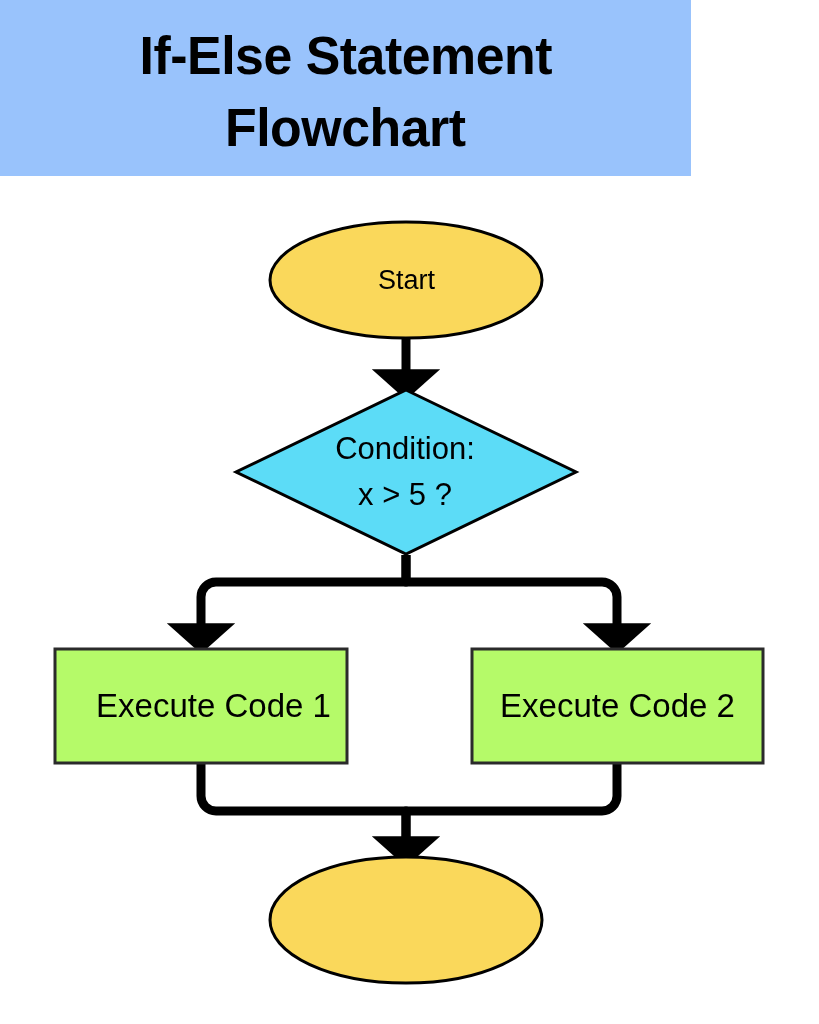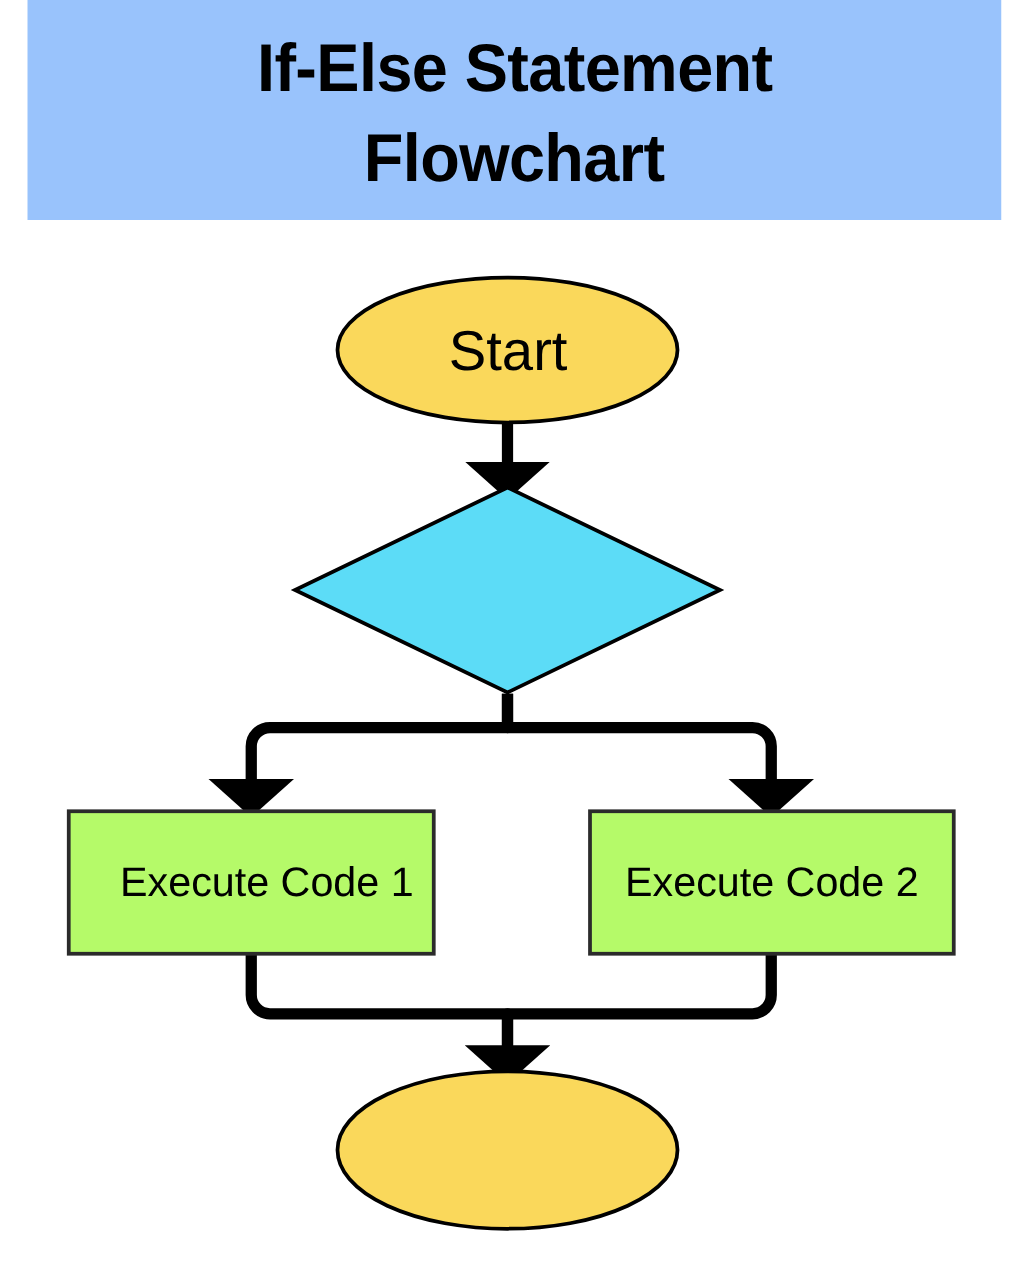--- a/index.html
+++ b/index.html
@@ -20,30 +20,29 @@
     width: 819px;
     height: 1024px;
     background: #ffffff;
   }
 
   
   #title-banner {
     position: absolute;
     left: 0;
     top: 0;
-    width: 779px;
+    width: 691px;
     height: 176px;
     background: #99c3fc;
     display: flex;
     flex-direction: column;
     align-items: center;
     justify-content: center;
     box-sizing: border-box;
     padding-top: 5px;
-    margin-left: 22px;
   }
   #title-banner .title-line {
     color: #000000;
     font-family: "Liberation Sans Narrow", "Liberation Sans", "DejaVu Sans", sans-serif;
     font-weight: 700;
     font-size: 54px;
     line-height: 72px;
     letter-spacing: -0.5px;
     text-align: center;
     white-space: nowrap;
@@ -67,21 +66,21 @@
     align-items: center;
     justify-content: center;
     color: #000000;
     text-align: center;
     pointer-events: none;
   }
   .node-label .ln { display: block; white-space: nowrap; }
 
   #label-start {
     left: 270px; top: 222px; width: 273px; height: 117px;
-    font-size: 45px;
+    font-size: 27px;
   }
   #label-condition {
     left: 255px; top: 392px; width: 300px; height: 160px;
     font-size: 31px;
     line-height: 46px;
   }
   #label-exec1 {
     left: 55px; top: 649px; width: 317px; height: 114px;
     font-size: 33px;
   }
@@ -140,20 +139,24 @@
 
     <rect x="472" y="649" width="291" height="114" fill="#b5fa69" stroke="#2b2b2b" stroke-width="3"></rect>
 
     <ellipse cx="406" cy="920" rx="136" ry="63" fill="#fad85b" stroke="#000000" stroke-width="3"></ellipse>
   </svg>
 
   <div class="node-label" id="label-start">
     <span class="ln">Start</span>
   </div>
 
+  <div class="node-label" id="label-condition">
+    <span class="ln">Condition:</span>
+    <span class="ln">x &gt; 5 ?</span>
+  </div>
 
   <div class="node-label" id="label-exec1">
     <span class="ln">Execute Code 1</span>
   </div>
 
   <div class="node-label" id="label-exec2">
     <span class="ln">Execute Code 2</span>
   </div>
 
 

